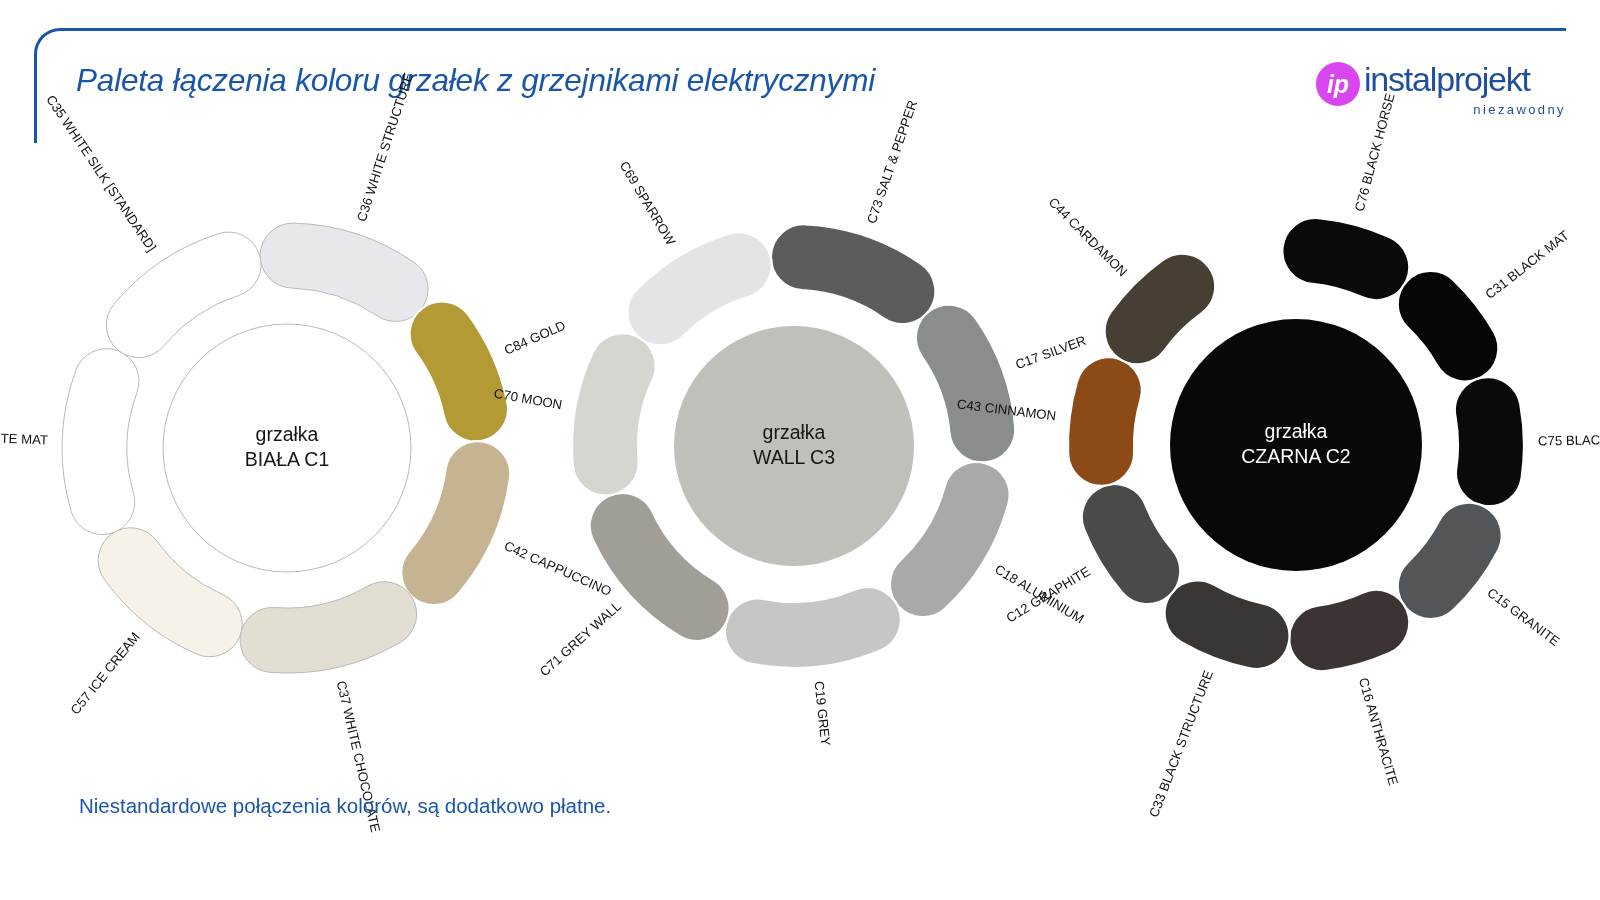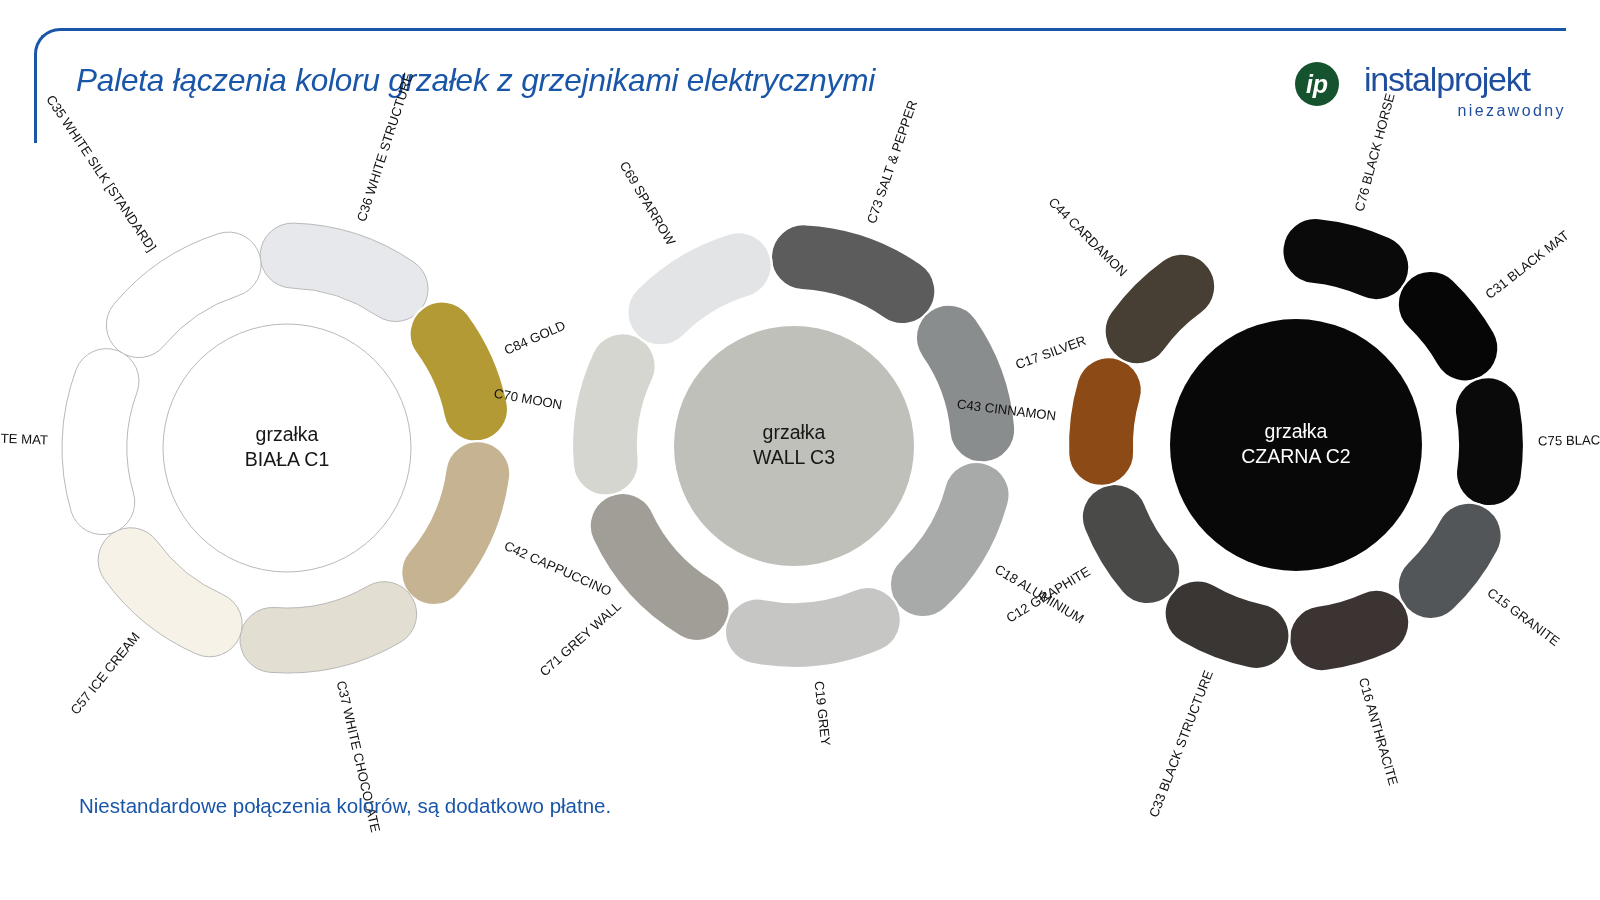--- a/index.html
+++ b/index.html
@@ -15,28 +15,28 @@
            border-top:3px solid #1a56a8;border-left:3px solid #1a56a8;
            border-top-left-radius:26px;border-right:0;border-bottom:0;
            box-sizing:border-box;height:112px;}
   .bracket::after{content:"";position:absolute;left:-3px;top:26px;width:3px;height:86px;background:#1a56a8;}
   .title{position:absolute;left:76px;top:62px;width:1060px;
          font-size:31.5px;font-style:italic;font-weight:400;color:#1a56a8;
          letter-spacing:-0.2px;white-space:nowrap;}
 
   
   .logo{position:absolute;right:30px;top:58px;width:280px;height:76px;}
-  .logo-mark{position:absolute;left:5px;top:4px;width:44px;height:44px;border-radius:50%;
-             background:#14532d;}
+  .logo-mark{position:absolute;left:26px;top:4px;width:44px;height:44px;border-radius:50%;
+             background:#d946ef;}
   .logo-mark span{position:absolute;left:0;top:0;width:44px;height:44px;line-height:44px;
                   text-align:center;color:#fff;font-size:25px;font-weight:700;font-style:italic;
                   font-family:"Liberation Sans", sans-serif;}
   .logo-word{position:absolute;left:74px;top:2px;font-size:34px;font-weight:400;color:#1f4f9c;
              letter-spacing:-1.2px;}
-  .logo-sub{position:absolute;right:4px;top:44px;font-size:16px;color:#1f4f9c;letter-spacing:2.4px;margin-left:6px;}
+  .logo-sub{position:absolute;right:4px;top:44px;font-size:13px;color:#1f4f9c;letter-spacing:2.4px;margin-left:6px;}
 
   
   .footer{position:absolute;left:79px;top:794px;font-size:20.5px;color:#1a56a8;}
 
   
   .wheel{position:absolute;}
   .wheel svg{display:block;overflow:visible;}
   .center-label{position:absolute;text-align:center;left:0;right:0;
                 font-size:19.5px;line-height:25px;color:#171717;}
   .center-label.light{color:#ffffff;}

